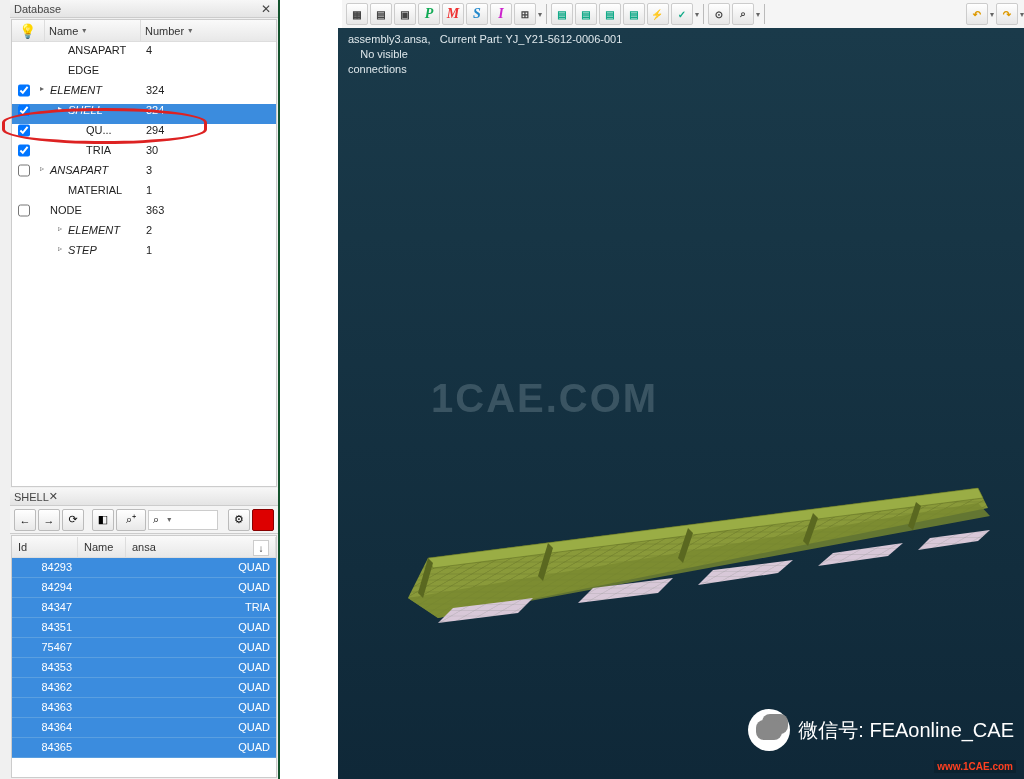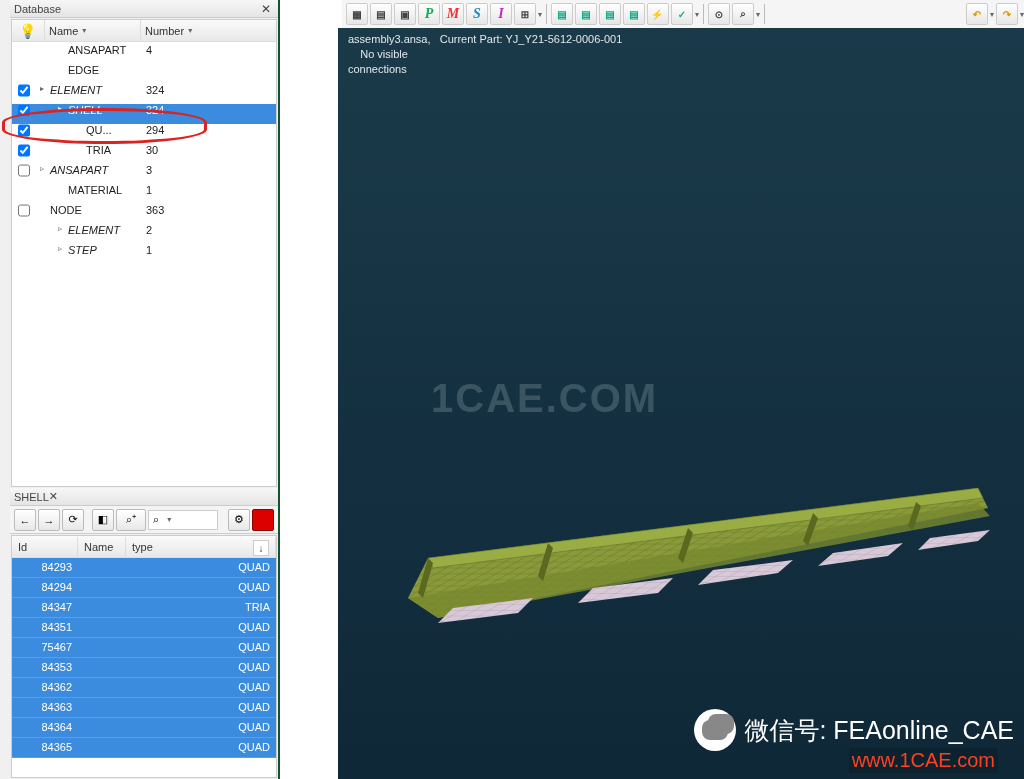--- a/index.html
+++ b/index.html
@@ -38,25 +38,25 @@
 .list-head { display:flex; background:linear-gradient(#fafafa,#e8e8e8); height:22px; border-bottom:1px solid #ddd;align-items:flex-end; }
 .list-head div { border-right:1px solid #ddd; padding:4px 6px; color:#333; }
 .lh-id { width:66px; } .lh-name { width:48px; } .lh-type { flex:1; position:relative; }
 .lh-type .dl { position:absolute; right:6px; top:3px; width:16px; height:16px; border:1px solid #ccc; background:#fff; display:flex; align-items:center; justify-content:center; font-size:10px; }
 .list-body { flex:1; overflow:hidden; }
 .lrow { display:flex; height:20px; background:#3b8cde; color:#fff; border-bottom:1px solid #5a9fe0;text-align:right; }
 .lrow div { padding:3px 6px; }
 .lc-id { width:66px; } .lc-name { width:48px; } .lc-type { flex:1;margin-left:8px; }
 .vp-text { position:absolute; top:4px; left:10px; color:#dfe8ec; font-family:'Courier New',monospace; font-size:12px; line-height:14px; white-space:pre; }
 .watermark { position:absolute; left:93px; top:348px; font-size:40px; font-weight:bold; color:rgba(170,190,200,0.25); letter-spacing:2px; }
-.url { position:absolute; right:26px; bottom:6px; font-size:20px; color:#ff4020; font-weight:normal; background:rgba(0,0,0,0.15); padding:1px 3px; }
+.url { position:absolute; right:8px; bottom:6px; font-size:10px; color:#ff4020; font-weight:bold; background:rgba(0,0,0,0.15); padding:1px 3px; }
 .wechat { position:absolute; right:10px; bottom:28px; display:flex; align-items:center; gap:8px; color:#fff; }
 .wechat .ico { width:42px; height:42px; background:#fff; border-radius:50%; display:flex; align-items:center; justify-content:center; }
 .wechat .ico::before { content:''; width:26px; height:20px; background:#888; border-radius:8px; box-shadow:6px -6px 0 #888; }
-.wechat .txt { font-size:25px; }
+.wechat .txt { font-size:20px; }
 .mesh { position:absolute; left:40px; top:420px; width:620px; height:190px; }
 svg.meshsvg { width:100%; height:100%; }
 </style>
 </head>
 <body>
 
 <div class="toolbar">
   <div class="tb">▦</div>
   <div class="tb">▤</div>
   <div class="tb">▣</div>
@@ -201,21 +201,21 @@
         <span style="font-size:8px;color:#666">▾</span>
       </div>
     <div style="flex:1"></div>
     <div class="btn">⚙</div>
     <div class="btn red"></div>
   </div>
   <div class="list-table">
     <div class="list-head">
       <div class="lh-id">Id</div>
       <div class="lh-name">Name</div>
-      <div class="lh-type"><span>type</span><span class="dl">↓</span></div>
+      <div class="lh-type"><span>ansa</span><span class="dl">↓</span></div>
     </div>
     <div class="list-body" id="list-body">
         <div class="lrow">
           <div class="lc-id">84293</div>
           <div class="lc-name"></div>
           <div class="lc-type">QUAD</div>
         </div>
         <div class="lrow">
           <div class="lc-id">84294</div>
           <div class="lc-name"></div>

